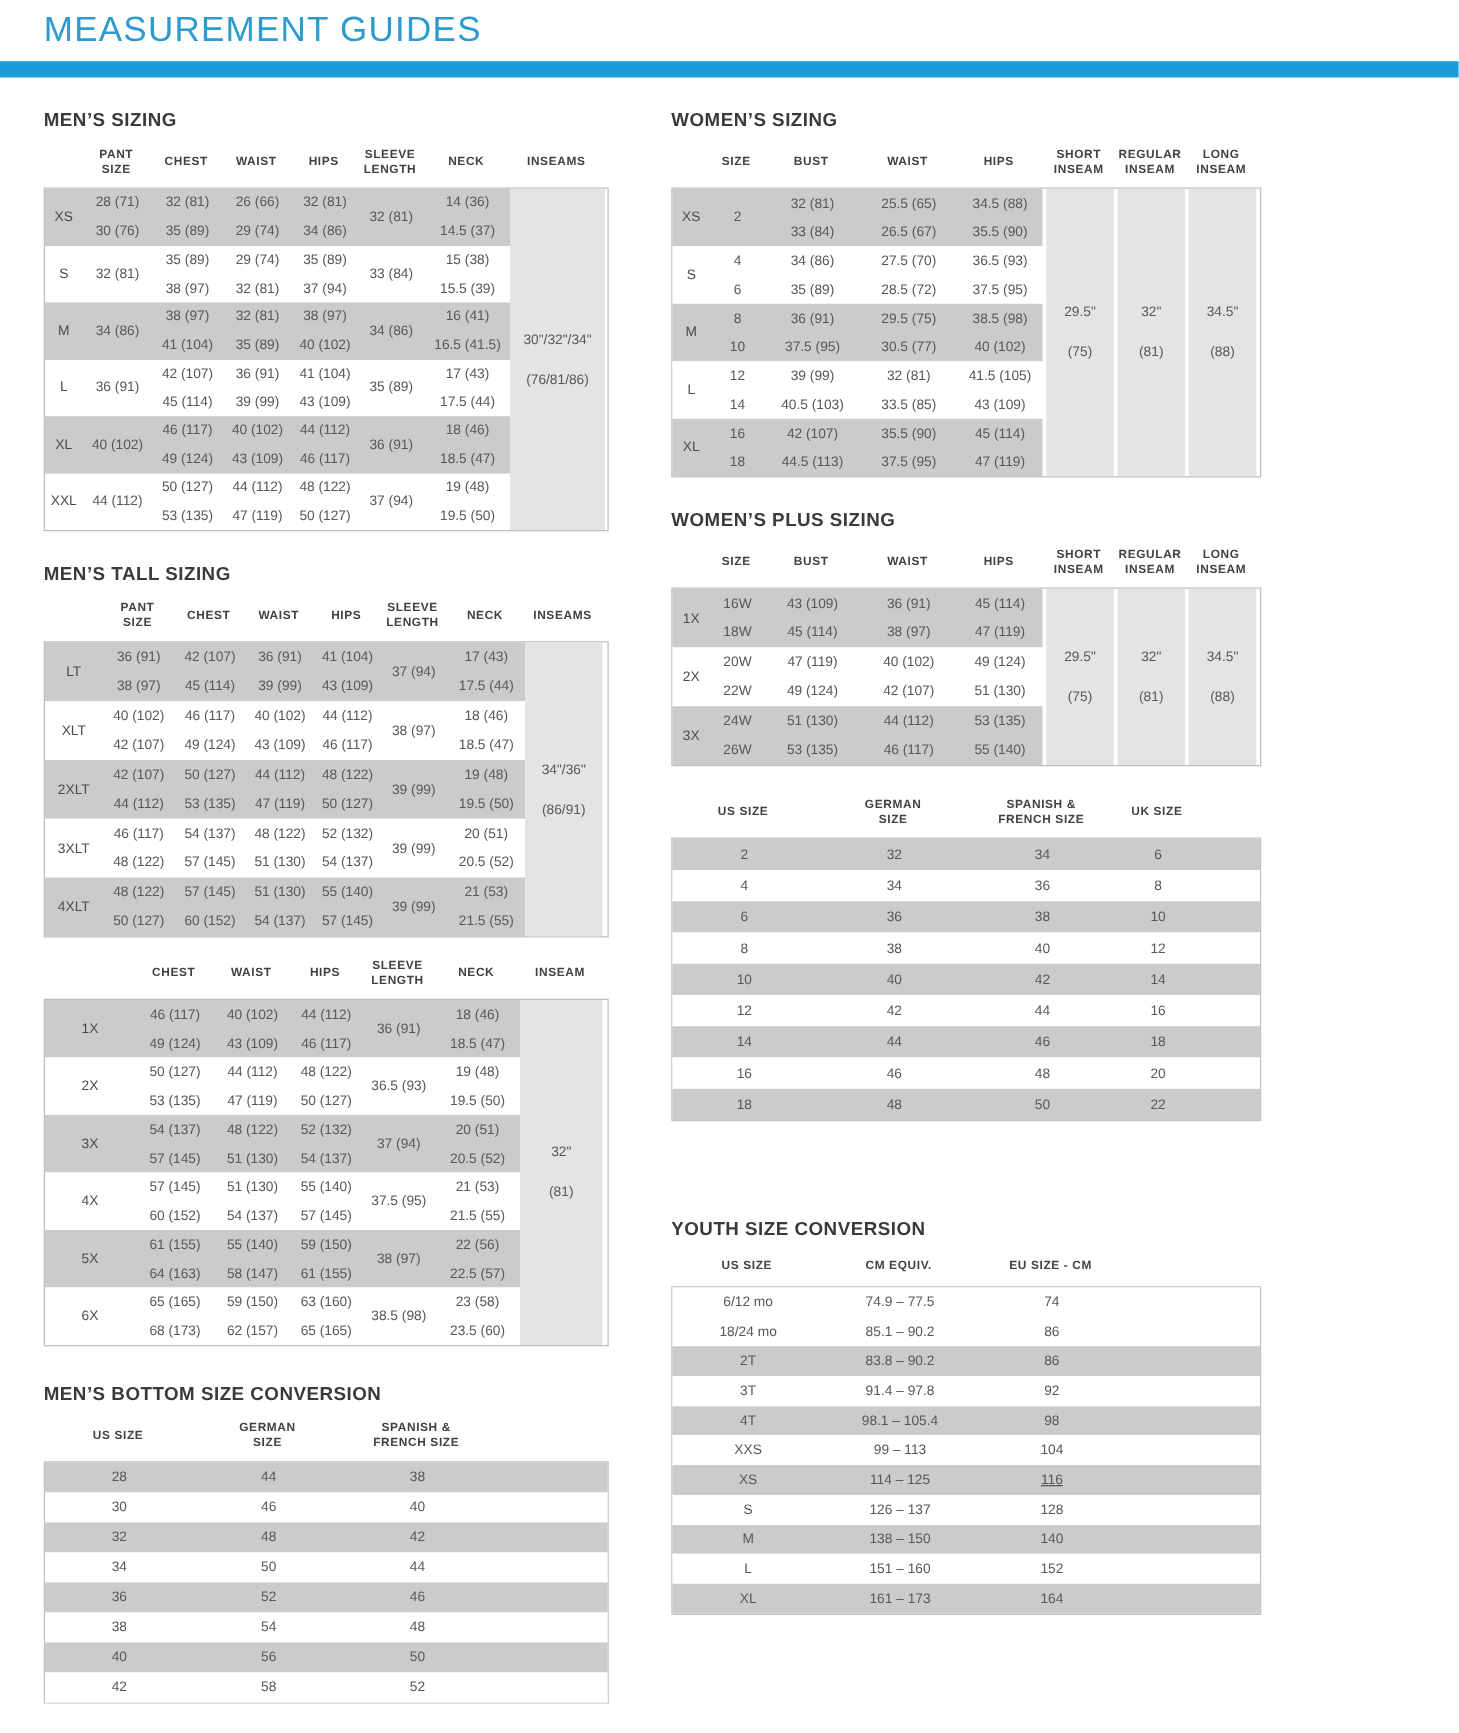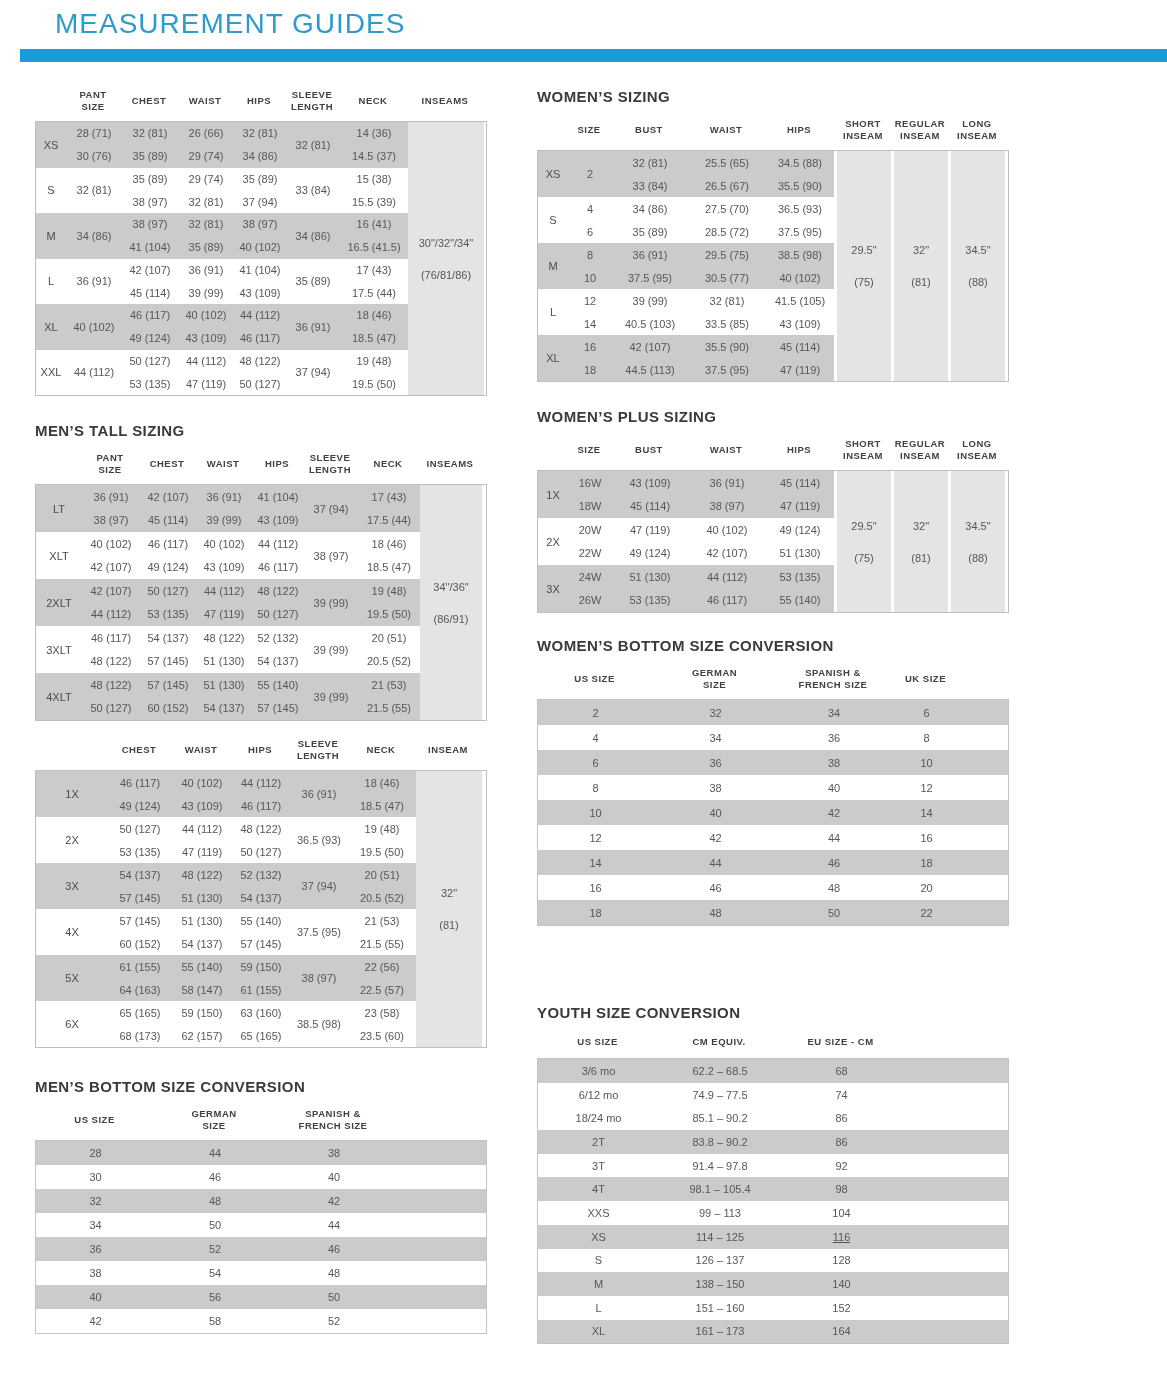--- a/index.html
+++ b/index.html
@@ -2,21 +2,21 @@
 <html><head>
 <meta charset="utf-8">
 <style>
   * { box-sizing: border-box; margin: 0; padding: 0; }
   body {
     width: 1167px;
     background: #ffffff;
     font-family: "Liberation Sans", sans-serif;
     -webkit-font-smoothing: antialiased;
   }
-  .page-header { padding-top: 8px; margin-left: 20px; }
+  .page-header { padding-top: 8px; }
   .page-title {
     margin-left: 35px;
     font-size: 28px;
     font-weight: 400;
     letter-spacing: 1px;
     color: #2e9bce;
   }
   .accent-bar { height: 13px; width: 100%; background: #1a9cd8; margin-top: 9px; }
 
   .columns { display: flex; align-items: flex-start; margin-top: 26px; }
@@ -85,20 +85,21 @@
 
 <header class="page-header">
   <h1 class="page-title">MEASUREMENT GUIDES</h1>
   <div class="accent-bar"></div>
 </header>
 
 <div class="columns">
   <div class="col-left">
 
     <section>
+      <h2 class="section-title">MEN’S SIZING</h2>
       <div class="table-host">
           <div class="thead" style="height: 26px;">
             <div class="th" style="width: 30px;"></div>
             <div class="th" style="width: 56px;">PANT
 SIZE</div>
             <div class="th" style="width: 56px;">CHEST</div>
             <div class="th" style="width: 56px;">WAIST</div>
             <div class="th" style="width: 52px;">HIPS</div>
             <div class="th" style="width: 54px;">SLEEVE
 LENGTH</div>
@@ -851,21 +852,20 @@
             </div>
             <div class="inscol" style="width: 54px; margin-left: 3px;">
               <div class="insline">34.5"</div>
               <div class="insline">(88)</div>
             </div>
           </div>
         </div>
     </section>
 
     <section class="mt-24">
-      <h2 class="section-title">WOMEN’S BOTTOM SIZE CONVERSION</h2>
       <div class="table-host">
           <div class="thead" style="height: 26px;">
             <div class="th" style="width: 115px;">US SIZE</div>
             <div class="th" style="width: 125px;">GERMAN
 SIZE</div>
             <div class="th" style="width: 112px;">SPANISH &amp;
 FRENCH SIZE</div>
             <div class="th" style="width: 73px;">UK SIZE</div>
           </div>
           <div class="sbody">
@@ -929,25 +929,20 @@
 
     <section class="mt-78">
       <h2 class="section-title">YOUTH SIZE CONVERSION</h2>
       <div class="table-host">
           <div class="thead" style="height: 18px;">
             <div class="th" style="width: 121px;">US SIZE</div>
             <div class="th" style="width: 122px;">CM EQUIV.</div>
             <div class="th" style="width: 121px;">EU SIZE - CM</div>
           </div>
           <div class="sbody">
-            <div class="srow trow g" style="height: 23.7px;">
-              <div class="scell" style="width: 121px;">3/6 mo</div>
-              <div class="scell" style="width: 122px;">62.2 – 68.5</div>
-              <div class="scell" style="width: 121px;">68</div>
-            </div>
             <div class="srow trow w" style="height: 23.7px;">
               <div class="scell" style="width: 121px;">6/12 mo</div>
               <div class="scell" style="width: 122px;">74.9 – 77.5</div>
               <div class="scell" style="width: 121px;">74</div>
             </div>
             <div class="srow trow w" style="height: 23.7px;">
               <div class="scell" style="width: 121px;">18/24 mo</div>
               <div class="scell" style="width: 122px;">85.1 – 90.2</div>
               <div class="scell" style="width: 121px;">86</div>
             </div>

